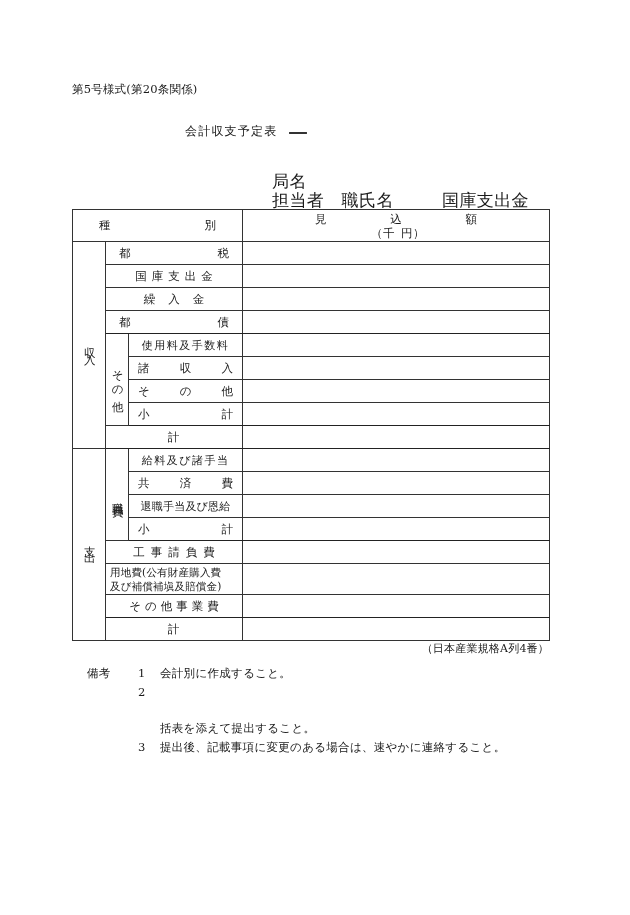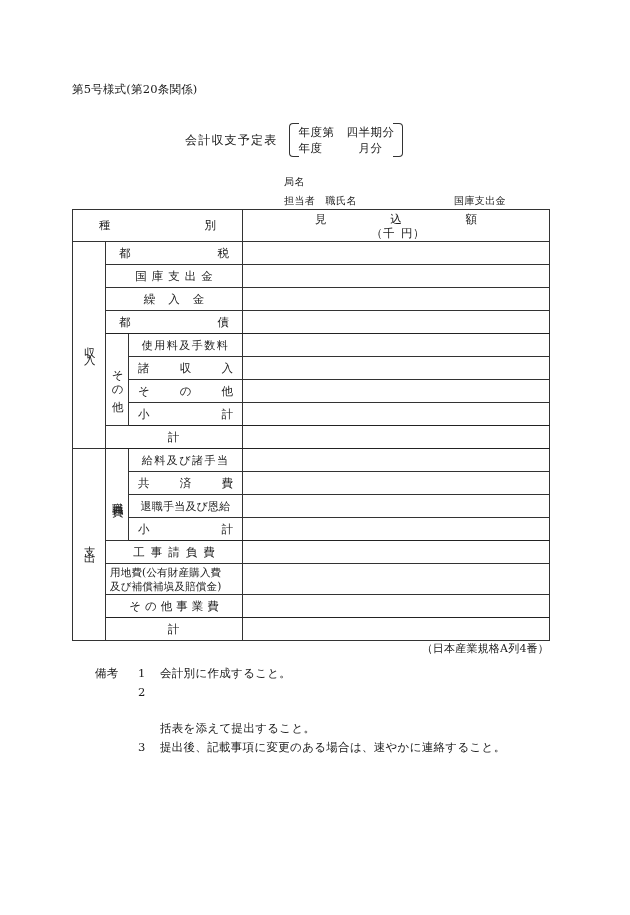--- a/index.html
+++ b/index.html
@@ -81,23 +81,23 @@
     letter-spacing: 0.5px;
     display: flex;
     white-space: pre;
   }
   .bline .seg-a { display: inline-block; }
   .bline .seg-gap { display: inline-block; }
 
   
   .office-block {
     position: absolute;
-    left: 284px;
+    left: 272px;
     top: 172px;
-    font-size: 10px;
+    font-size: 17px;
     line-height: 19px;
     letter-spacing: 0.4px;
     white-space: nowrap;
   }
   .office-line2 { position: relative; }
   .phone-label {
     position: absolute;
     left: 170px;
     top: 0;
     white-space: nowrap;
@@ -214,21 +214,21 @@
     position: absolute;
     left: 83px;
     top: 664px;
     width: 500px;
     font-size: 11.5px;
     line-height: 19px;
     letter-spacing: 0.3px;
   }
   .remarks-head {
     position: absolute;
-    left: 12px;
+    left: 4px;
     top: 0;
     white-space: nowrap;
   }
   .remark-list {
     margin: 0;
     padding: 0;
     list-style: none;
   }
   .remark-item {
     display: flex;
@@ -248,32 +248,20 @@
 </style>
 </head>
 <body>
 
 <div class="form-no">第5号様式(第20条関係)</div>
 
 <div class="title-row">
   <span class="title-text">会計収支予定表</span>
   <span class="bracket-group">
     <span class="bracket bracket-left"></span>
-    <span class="bracket-lines">
-      <span class="bline">
-        <span class="seg-a">年度第</span>
-        <span class="seg-gap">　</span>
-        <span class="seg-a">四半期分</span>
-      </span>
-      <span class="bline">
-        <span class="seg-a">年度</span>
-        <span class="seg-gap">　　　</span>
-        <span class="seg-a">月分</span>
-      </span>
-    </span>
     <span class="bracket bracket-right"></span>
   </span>
 </div>
 
 <div class="office-block">
   <div>局名</div>
   <div class="office-line2">
     <span>担当者</span>　<span>職氏名</span>
     <span class="phone-label">国庫支出金</span>
   </div>

